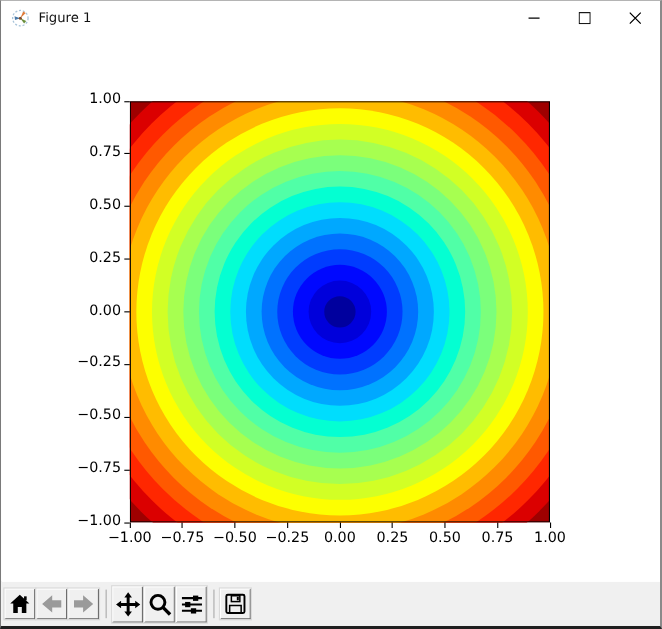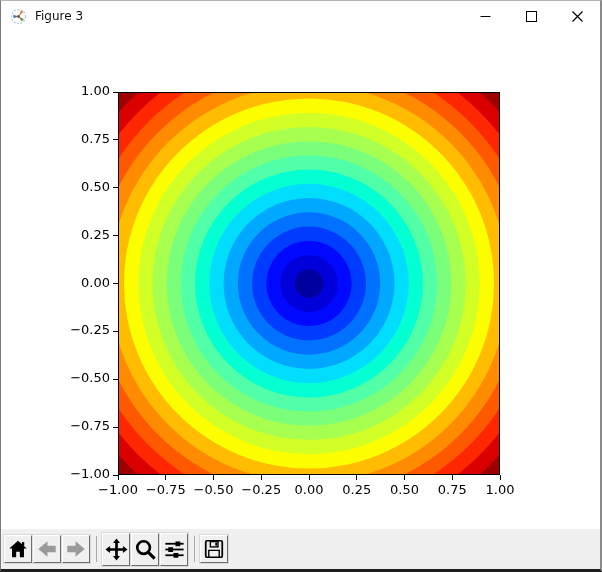--- a/index.html
+++ b/index.html
@@ -55,21 +55,21 @@
 <div class="window">
 
   <div class="titlebar">
     <svg class="titlebar-icon" viewBox="0 0 16 16">
       <circle cx="8" cy="8" r="6.6" fill="none" stroke="#a9c4da" stroke-width="1.1" stroke-dasharray="1.8 1.5"></circle>
       <path d="M8 8 L12.6 3.6 L10.4 2.4 Z" fill="#e07b39"></path>
       <path d="M8 8 L3 6.4 L3.4 9.6 Z" fill="#4878a8"></path>
       <path d="M8 8 L11.2 12.6 L13 10.4 Z" fill="#6a8f3c"></path>
       <circle cx="8" cy="8" r="1.3" fill="#7a4a2a"></circle>
     </svg>
-    <span class="title-text">Figure 3</span>
+    <span class="title-text">Figure 1</span>
     <div class="caption-buttons">
       <div class="cap-btn">
         <svg width="11" height="11" viewBox="0 0 11 11">
           <line x1="0.5" y1="5.5" x2="10.5" y2="5.5" stroke="#000" stroke-width="1"></line>
         </svg>
       </div>
       <div class="cap-btn">
         <svg width="11" height="11" viewBox="0 0 11 11">
           <rect x="0.5" y="0.5" width="10" height="10" fill="none" stroke="#000" stroke-width="1"></rect>
         </svg>

